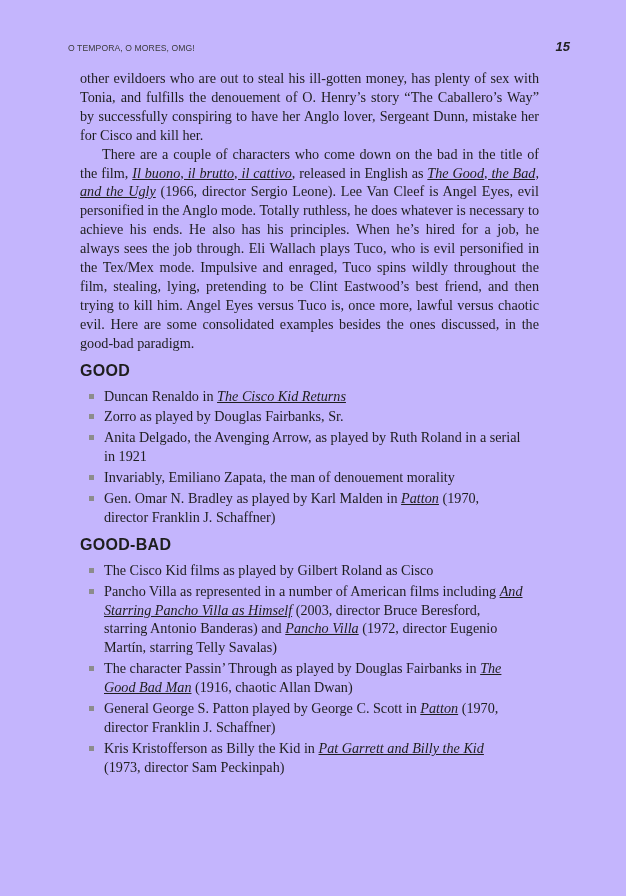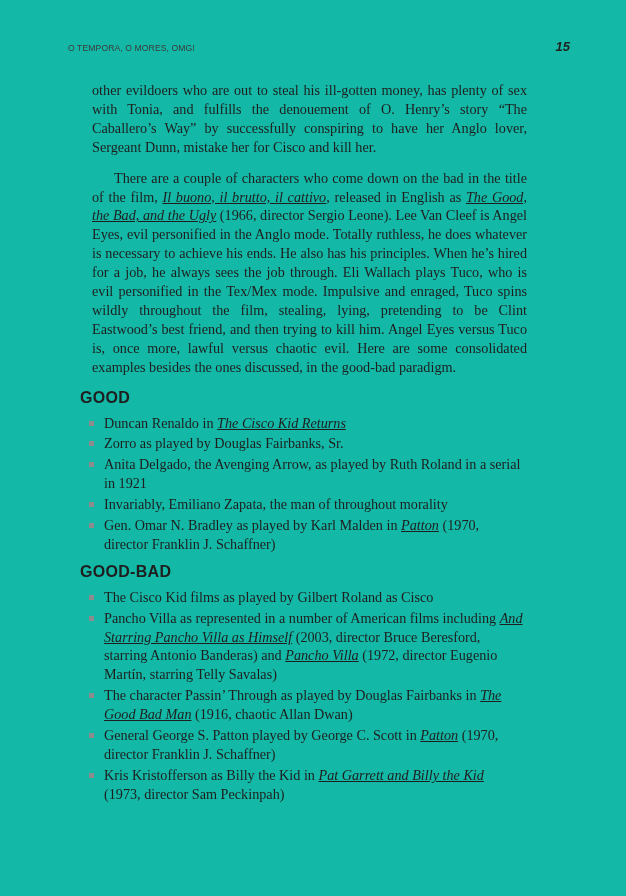--- a/index.html
+++ b/index.html
@@ -1,32 +1,32 @@
 <!DOCTYPE html>
 <html><head>
 <meta charset="utf-8">
 <style>
   html, body { margin: 0; padding: 0; background: #ffffff; }
   body { width: 626px; height: 896px; position: relative; overflow: hidden; }
-  .page { position: absolute; left: 0; top: 0; width: 626px; height: 896px; background: #14b8a6; }
+  .page { position: absolute; left: 0; top: 0; width: 626px; height: 896px; background: #c4b5fd; }
   .running-head {
     position: absolute; left: 68px; top: 43px;
     font-family: "Liberation Sans", sans-serif; font-size: 8.6px; letter-spacing: 0.1px;
     color: #3a3a3a; text-transform: uppercase;
   }
   .page-number {
     position: absolute; right: 56px; top: 39px;
     font-family: "Liberation Sans", sans-serif; font-size: 13px; font-weight: bold; color: #222; font-style: italic;
   }
   .body-text {
     position: absolute; left: 80px; top: 69px; width: 459px;
     font-family: "Liberation Serif", serif; font-size: 14.2px; line-height: 18.9px;
     color: #1e1e1e; text-align: justify; hyphens: manual;
   }
-  .body-text p { margin: 12px; }
+  .body-text p { margin: 0; }
   .body-text p.indent { text-indent: 22px; }
   .section-head {
     font-family: "Liberation Sans", sans-serif; font-weight: bold; font-size: 16px;
     letter-spacing: 0.3px; color: #1e1e1e; margin: 9px 0 6px 0;
   }
   ul.bullets { list-style: none; margin: 0; padding: 0 0 0 24px; }
   ul.bullets li { position: relative; margin: 0 16px 2px 0; text-align: left; }
   ul.bullets li .bullet {
     position: absolute; left: -15px; top: 7px; width: 5px; height: 5px; background: #8c8c8c;
   }
@@ -43,21 +43,21 @@
     <div id="paragraphs">
         <p><span>other evildoers who are out to steal his ill-gotten money, has plenty of sex with Tonia, and fulfills the denouement of O. Henry’s story “The Caballero’s Way” by successfully conspiring to have her Anglo lover, Sergeant Dunn, mistake her for Cisco and kill her.</span></p>
         <p class="indent"><span>There are a couple of characters who come down on the bad in the title of the film, </span><i>Il buono, il brutto, il cattivo</i><span>, released in English as </span><i>The Good, the Bad, and the Ugly</i><span> (1966, director Sergio Leone). Lee Van Cleef is Angel Eyes, evil personified in the Anglo mode. Totally ruthless, he does whatever is neces­sary to achieve his ends. He also has his principles. When he’s hired for a job, he always sees the job through. Eli Wallach plays Tuco, who is evil personified in the Tex/Mex mode. Impulsive and enraged, Tuco spins wildly throughout the film, stealing, lying, pretending to be Clint Eastwood’s best friend, and then trying to kill him. Angel Eyes versus Tuco is, once more, lawful versus chaotic evil. Here are some consolidated examples besides the ones discussed, in the good-bad paradigm.</span></p>
       </div>
     <div id="sections">
         <div class="section-head">GOOD</div>
         <ul class="bullets">
           <li><span class="bullet"></span><span>Duncan Renaldo in </span><i>The Cisco Kid Returns</i></li>
           <li><span class="bullet"></span><span>Zorro as played by Douglas Fairbanks, Sr.</span></li>
           <li><span class="bullet"></span><span>Anita Delgado, the Avenging Arrow, as played by Ruth Roland in a serial in 1921</span></li>
-          <li><span class="bullet"></span><span>Invariably, Emiliano Zapata, the man of throughout morality</span></li>
+          <li><span class="bullet"></span><span>Invariably, Emiliano Zapata, the man of denouement morality</span></li>
           <li><span class="bullet"></span><span>Gen. Omar N. Bradley as played by Karl Malden in </span><i>Patton</i><span> (1970, director Franklin J. Schaffner)</span></li>
         </ul>
         <div class="section-head">GOOD-BAD</div>
         <ul class="bullets">
           <li><span class="bullet"></span><span>The Cisco Kid films as played by Gilbert Roland as Cisco</span></li>
           <li><span class="bullet"></span><span>Pancho Villa as represented in a number of American films including </span><i>And Starring Pancho Villa as Himself</i><span> (2003, director Bruce Beresford, starring Antonio Banderas) and </span><i>Pancho Villa</i><span> (1972, director Eugenio Martín, star­ring Telly Savalas)</span></li>
           <li><span class="bullet"></span><span>The character Passin’ Through as played by Douglas Fairbanks in </span><i>The Good Bad Man</i><span> (1916, chaotic Allan Dwan)</span></li>
           <li><span class="bullet"></span><span>General George S. Patton played by George C. Scott in </span><i>Patton</i><span> (1970, direc­tor Franklin J. Schaffner)</span></li>
           <li><span class="bullet"></span><span>Kris Kristofferson as Billy the Kid in </span><i>Pat Garrett and Billy the Kid</i><span> (1973, director Sam Peckinpah)</span></li>
         </ul>

